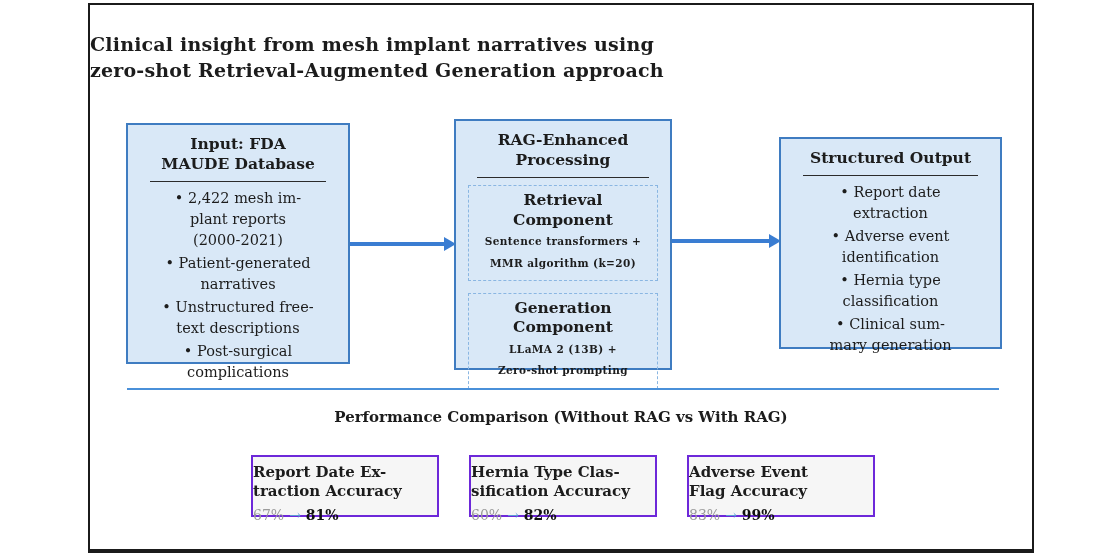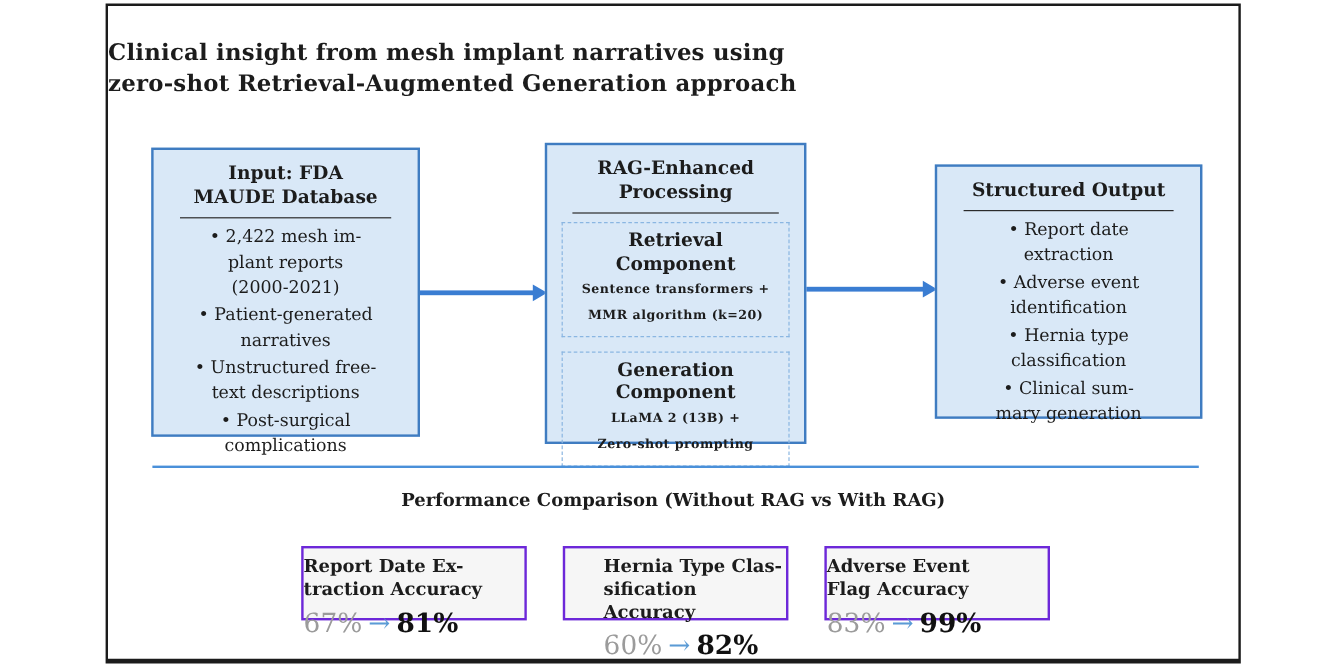--- a/index.html
+++ b/index.html
@@ -30,23 +30,23 @@
     border-left:12px solid #3a7dd2;border-top:7px solid transparent;border-bottom:7px solid transparent;}
   .arrow-1{left:260px;top:237px;width:95px;}
   .arrow-2{left:582px;top:234px;width:98px;}
   
   .divider{position:absolute;left:37px;top:383px;width:872px;height:0;
     border-top:2px solid #4a90d9;}
   .perf-heading{position:absolute;left:0;top:403px;width:100%;text-align:center;
     font-size:15px;font-weight:bold;}
   .metric-box{position:absolute;top:450px;width:188px;height:62px;box-sizing:border-box;
     background:#f6f6f6;border:2px solid #6d28d9;text-align:left;}
-  .metric-a{left:161px;} .metric-b{left:379px;padding-left:32px;} .metric-c{left:597px;}
+  .metric-a{left:161px;} .metric-b{left:379px;} .metric-c{left:597px;}
   .metric-title{font-size:15px;font-weight:bold;line-height:1.25;margin-top:6px;}
-  .metric-values{font-size:22px;margin-top:6px;}
+  .metric-values{font-size:14px;margin-top:6px;}
   .val-before{color:#9b9b9b;}
   .val-arrow{color:#5b9bd5;padding:0 5px;}
   .val-after{font-weight:bold;color:#111;}
 </style>
 </head>
 <body>
 
 <div class="frame">
 
   <div class="fig-title pre">Clinical insight from mesh implant narratives using

